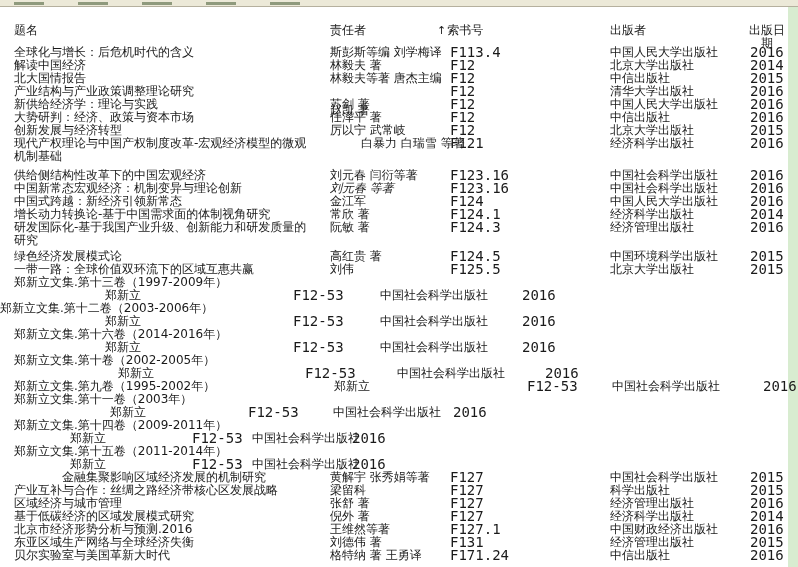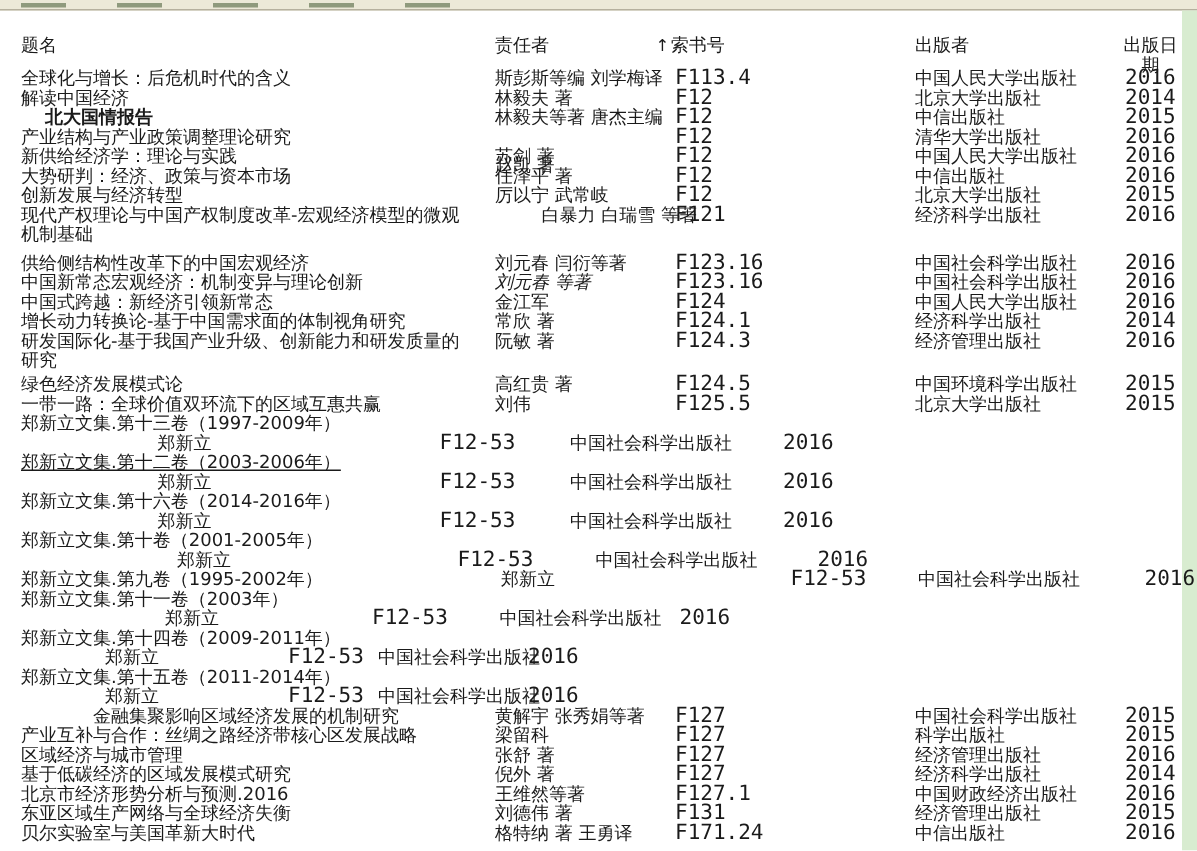--- a/index.html
+++ b/index.html
@@ -62,21 +62,21 @@
           <div class="cell num" style="left: 750px; top: 46px;">2016</div>
         </div>
         <div>
           <div class="cell title" style="left: 14px; top: 59px;">解读中国经济</div>
           <div class="cell" style="left: 330px; top: 59px;">林毅夫 著</div>
           <div class="cell num" style="left: 450px; top: 59px;">F12</div>
           <div class="cell" style="left: 610px; top: 59px;">北京大学出版社</div>
           <div class="cell num" style="left: 750px; top: 59px;">2014</div>
         </div>
         <div>
-          <div class="cell title" style="left: 30px; top: 72px; font-weight: bold;">北大国情报告</div>
+          <div class="cell title" style="left: 14px; top: 72px;">北大国情报告</div>
           <div class="cell" style="left: 330px; top: 72px;">林毅夫等著 唐杰主编</div>
           <div class="cell num" style="left: 450px; top: 72px;">F12</div>
           <div class="cell" style="left: 610px; top: 72px;">中信出版社</div>
           <div class="cell num" style="left: 750px; top: 72px;">2015</div>
         </div>
         <div>
           <div class="cell title" style="left: 14px; top: 85px;">产业结构与产业政策调整理论研究</div>
           <div class="cell" style="left: 330px; top: 85px; margin-top: 19px;">赵凯 著</div>
           <div class="cell num" style="left: 450px; top: 85px;">F12</div>
           <div class="cell" style="left: 610px; top: 85px;">清华大学出版社</div>
@@ -160,35 +160,35 @@
           <div class="cell num" style="left: 750px; top: 263px;">2015</div>
         </div>
         <div>
           <div class="cell title" style="left: 14px; top: 276px;">郑新立文集.第十三卷（1997-2009年）</div>
           <div class="cell" style="left: 105px; top: 289px;">郑新立</div>
           <div class="cell num" style="left: 293px; top: 289px;">F12-53</div>
           <div class="cell" style="left: 380px; top: 289px;">中国社会科学出版社</div>
           <div class="cell num" style="left: 522px; top: 289px;">2016</div>
         </div>
         <div>
-          <div class="cell title" style="left: 14px; top: 302px; text-decoration: underline;">郑新立文集.第十二卷（2003-2006年）</div>
+          <div class="cell title" style="left: 0; top: 302px;">郑新立文集.第十二卷（2003-2006年）</div>
           <div class="cell" style="left: 105px; top: 315px;">郑新立</div>
           <div class="cell num" style="left: 293px; top: 315px;">F12-53</div>
           <div class="cell" style="left: 380px; top: 315px;">中国社会科学出版社</div>
           <div class="cell num" style="left: 522px; top: 315px;">2016</div>
         </div>
         <div>
           <div class="cell title" style="left: 14px; top: 328px;">郑新立文集.第十六卷（2014-2016年）</div>
           <div class="cell" style="left: 105px; top: 341px;">郑新立</div>
           <div class="cell num" style="left: 293px; top: 341px;">F12-53</div>
           <div class="cell" style="left: 380px; top: 341px;">中国社会科学出版社</div>
           <div class="cell num" style="left: 522px; top: 341px;">2016</div>
         </div>
         <div>
-          <div class="cell title" style="left: 14px; top: 354px;">郑新立文集.第十卷（2001-2005年）</div>
+          <div class="cell title" style="left: 14px; top: 354px;">郑新立文集.第十卷（2002-2005年）</div>
           <div class="cell" style="left: 118px; top: 367px;">郑新立</div>
           <div class="cell num" style="left: 305px; top: 367px;">F12-53</div>
           <div class="cell" style="left: 397px; top: 367px;">中国社会科学出版社</div>
           <div class="cell num" style="left: 545px; top: 367px;">2016</div>
         </div>
         <div>
           <div class="cell title" style="left: 14px; top: 380px;">郑新立文集.第九卷（1995-2002年）</div>
           <div class="cell" style="left: 334px; top: 380px;">郑新立</div>
           <div class="cell num" style="left: 527px; top: 380px;">F12-53</div>
           <div class="cell" style="left: 612px; top: 380px;">中国社会科学出版社</div>

